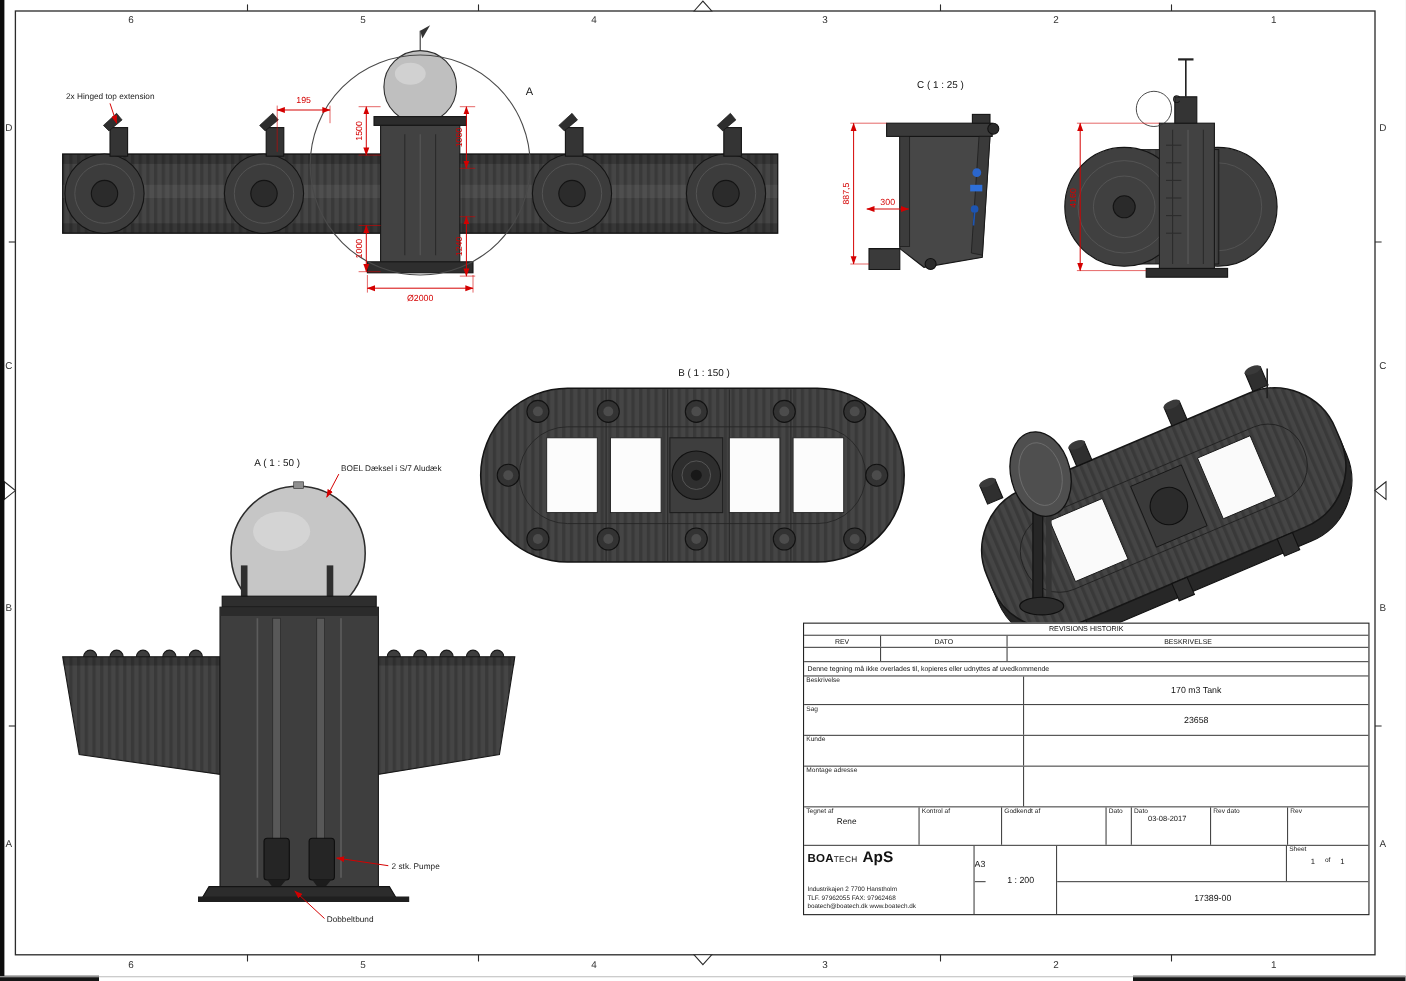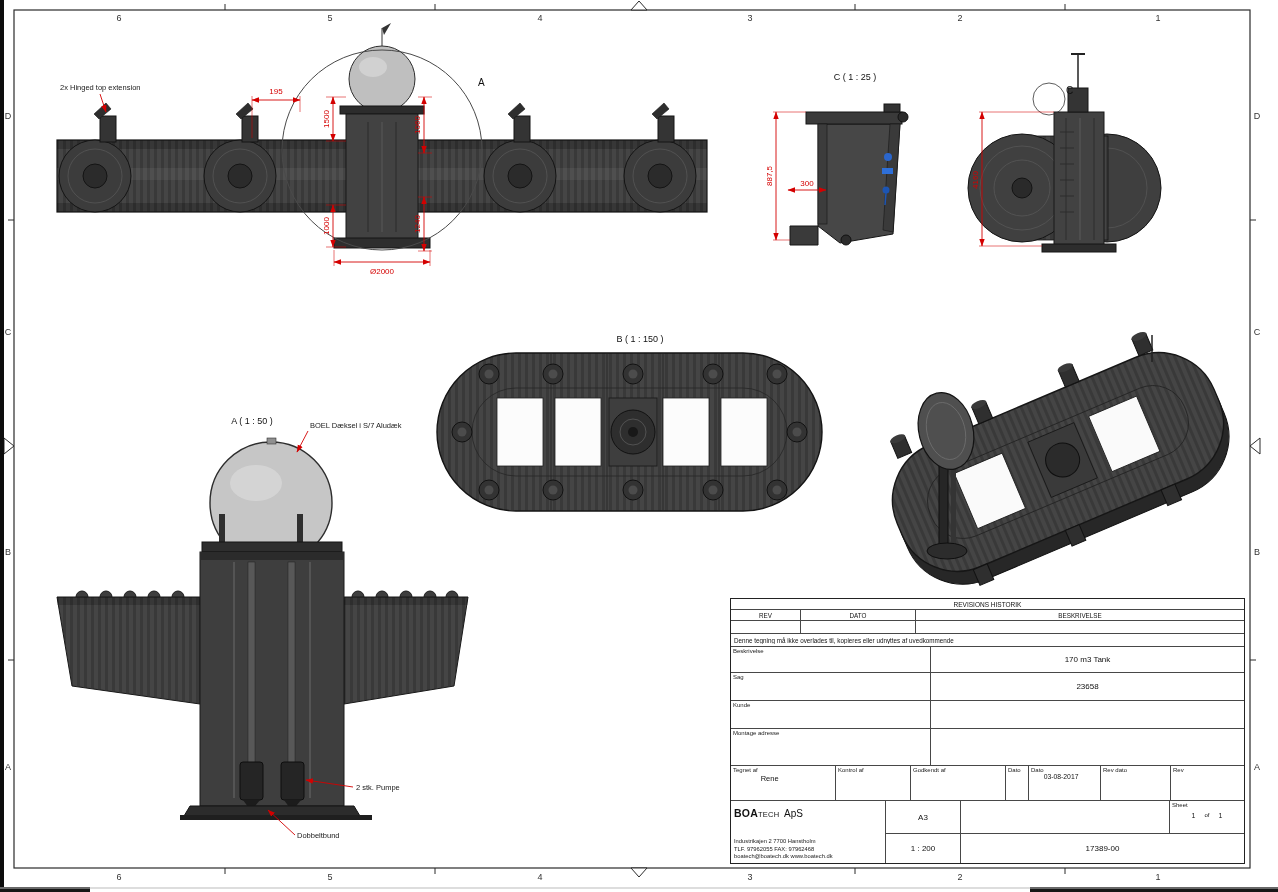--- a/index.html
+++ b/index.html
@@ -12,36 +12,36 @@
   .zone{font-size:9px;fill:#333}
   .dim{font-size:8px;fill:#d40000}
   .note{font-size:7.5px;fill:#1a1a1a}
   .vtitle{font-size:9px;fill:#111}
   .callout{font-size:10px;fill:#111}
   .thin{stroke:#333;stroke-width:.8;fill:none}
   .red{stroke:#d40000;stroke-width:.9;fill:none}
   .redx{stroke:#d40000;stroke-width:.55;fill:none}
 
   
-  .tb{position:absolute;left:730px;top:598px;width:515px;height:266px;border:1.3px solid #222;
+  .tb{position:absolute;left:730px;top:566px;width:515px;height:266px;border:1.3px solid #222;
       background:#fff;display:flex;flex-direction:column;color:#111}
   .r{display:flex;flex:none;border-bottom:1px solid #474747}
   .r:last-child{border-bottom:none}
   .cell{border-right:1px solid #474747;overflow:hidden;position:relative}
   .nb{border-right:none}
   .cc{display:flex;align-items:center;justify-content:center}
   .lb{font-size:6px;color:#222;padding:1px 0 0 2px;line-height:1.1;display:block}
   .val-c{font-size:8px;display:flex;align-items:center;justify-content:center;flex:1}
   .tiny{font-size:6.3px}
   .sig{display:flex;flex-direction:row}
   .addr{font-size:5.8px;line-height:7.6px;color:#222;padding:0 0 2px 3px}
   .logo{padding:2px 0 0 3px;white-space:nowrap}
   .logo .b1{font-weight:bold;font-size:10.5px;letter-spacing:.2px}
   .logo .b2{font-size:7.5px;font-weight:normal;letter-spacing:.3px}
-  .logo .b3{font-weight:normal;font-size:10px}
+  .logo .b3{font-weight:bold;font-size:14px}
 </style>
 </head>
 <body>
 
 <div class="page">
 
 <svg class="art" width="1278" height="892" viewBox="0 0 1278 892">
   <defs>
     <pattern id="ribs" width="7" height="7" patternUnits="userSpaceOnUse">
       <rect width="7" height="7" fill="#454545"></rect>
@@ -446,21 +446,21 @@
         <span class="b1">BOA</span><span class="b2">TECH</span>
         <span class="b3">ApS</span>
       </div>
       <div style="flex:1"></div>
       <div class="addr">
         <div>Industrikajen 2 7700 Hanstholm</div>
         <div>TLF. 97962055 FAX: 97962468</div>
         <div>boatech@boatech.dk www.boatech.dk</div>
       </div>
     </div>
-    <div class="cell" style="width:75px;display:flex;flex-direction:column">
+    <div class="cell" style="width:75px;display:flex;flex-direction:row">
       <div class="cc" style="height:33px;border-bottom:1px solid #474747;font-size:8px">A3</div>
       <div class="cc" style="flex:1;font-size:8px">1 : 200</div>
     </div>
     <div class="cell nb" style="flex:1;display:flex;flex-direction:column">
       <div style="height:33px;border-bottom:1px solid #474747;display:flex">
         <div style="flex:1"></div>
         <div style="width:75px;border-left:1px solid #474747;display:flex;flex-direction:column">
           <span class="lb">Sheet</span>
           <span style="font-size:7px;display:flex;justify-content:center;gap:9px;padding-top:3px">
             <span>1</span>

